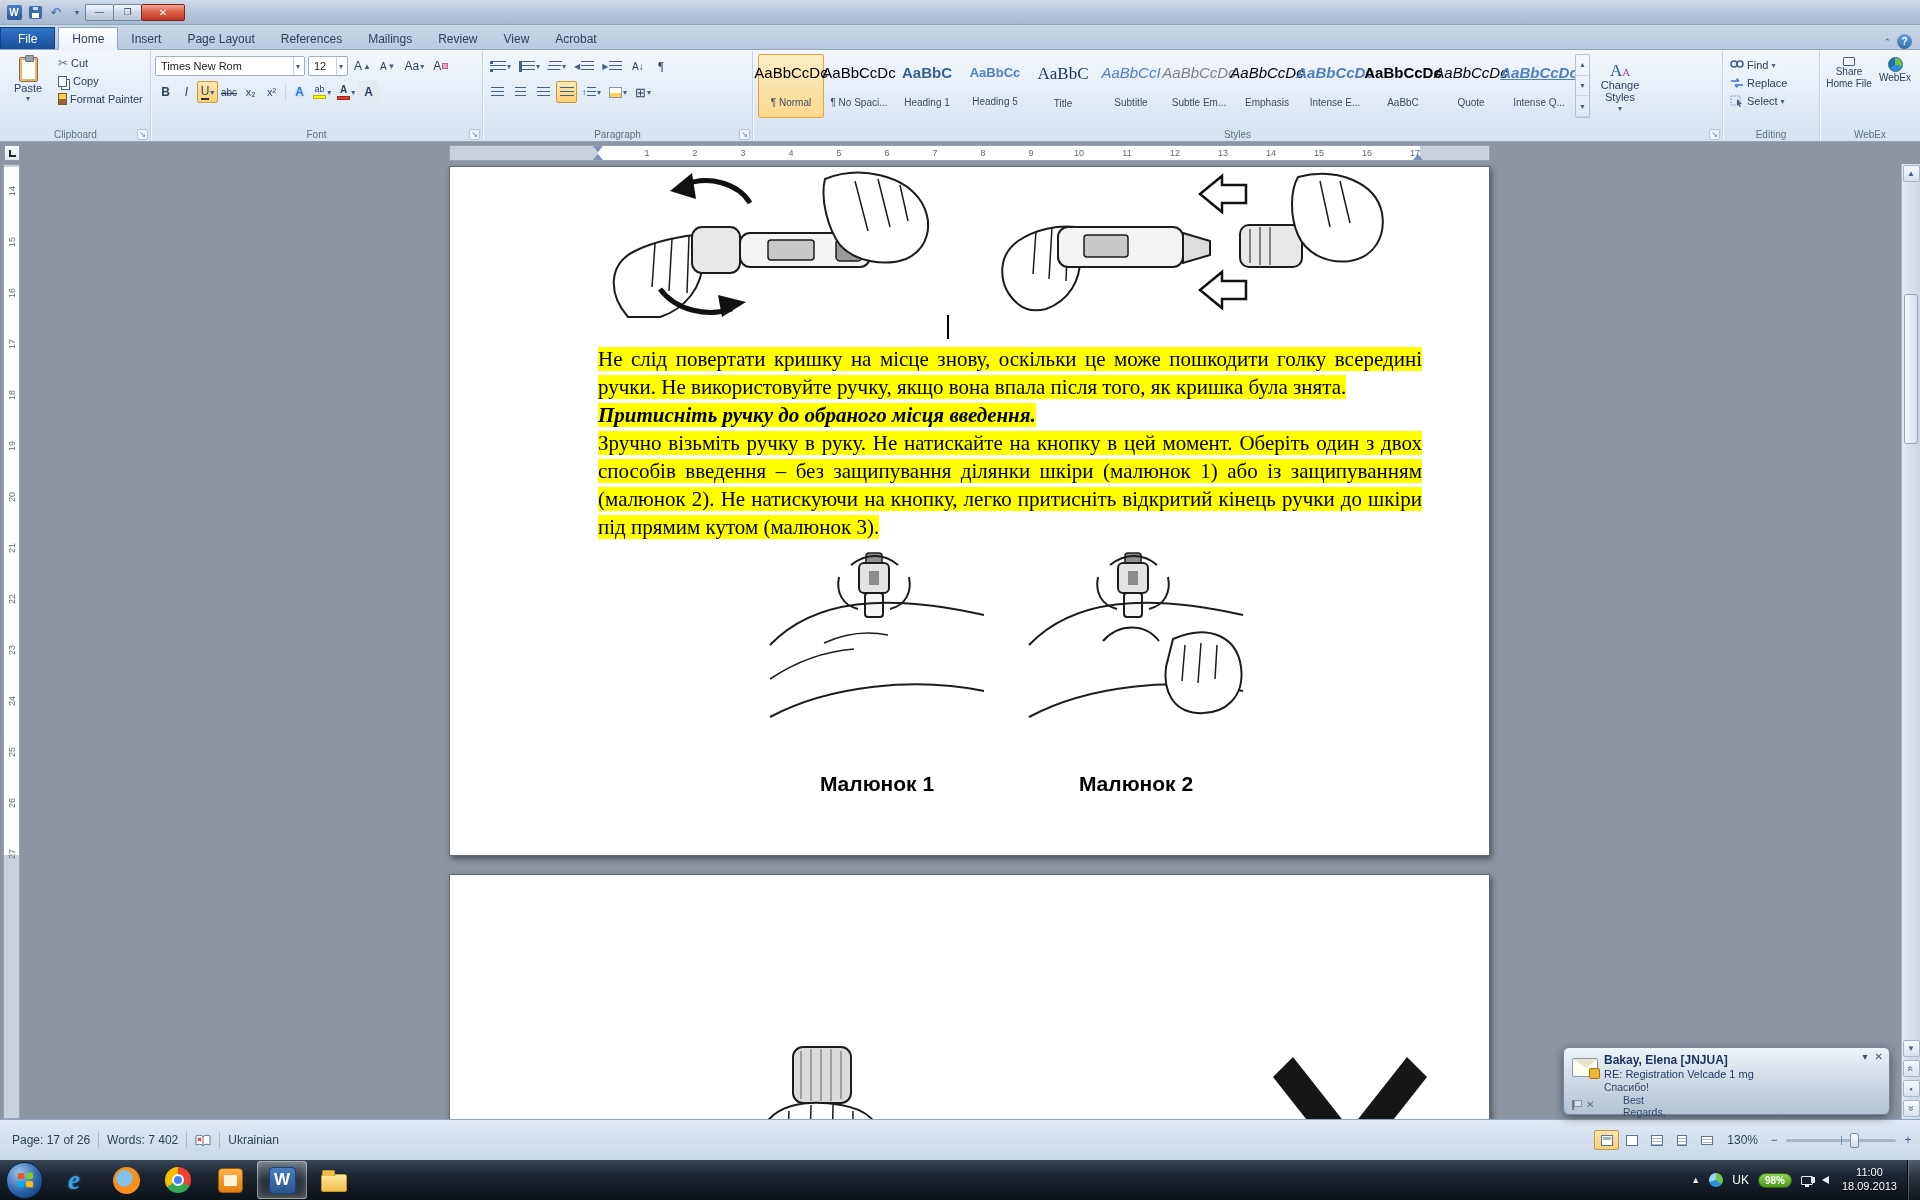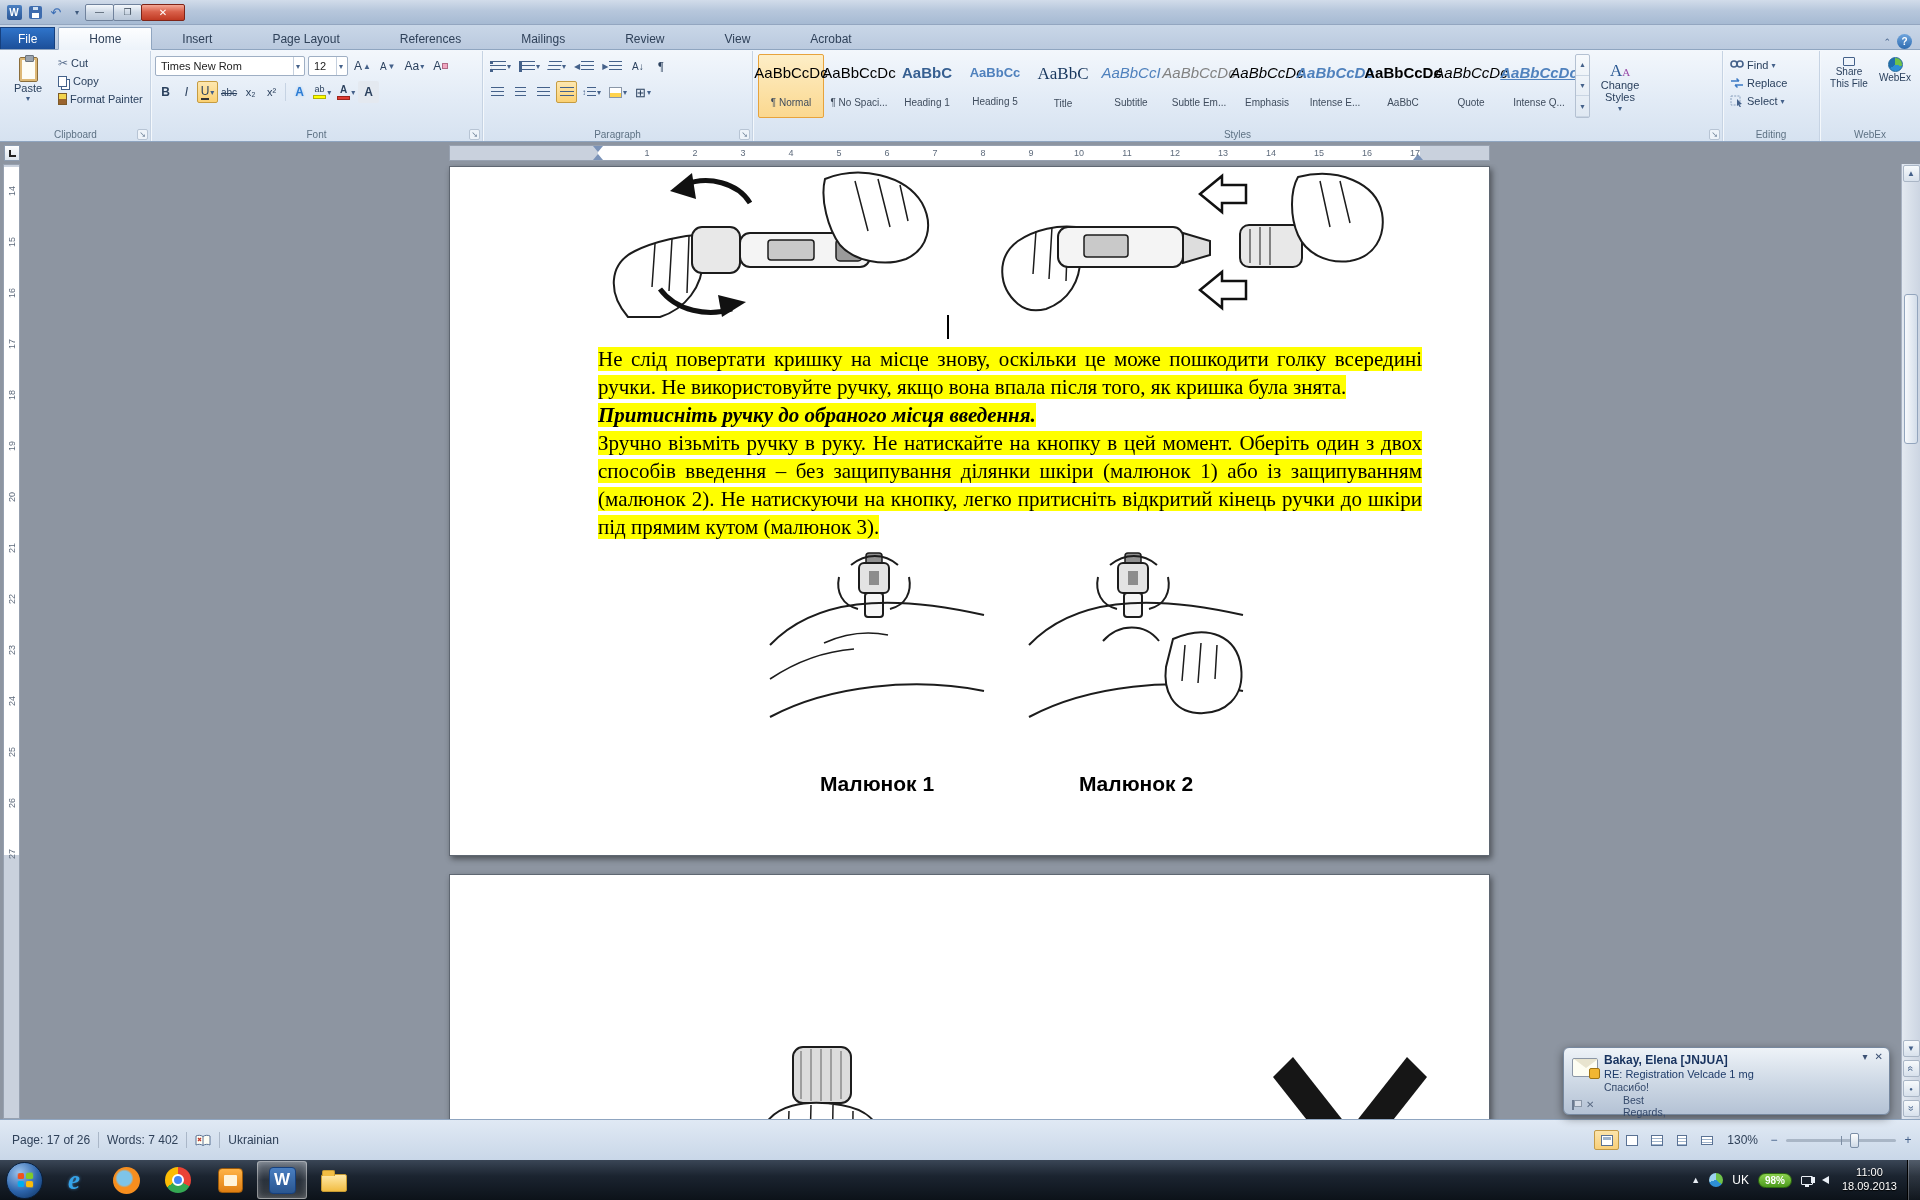--- a/index.html
+++ b/index.html
@@ -17,21 +17,21 @@
 .sv::after{content:"";position:absolute;left:4px;top:1px;width:5px;height:3px;background:#cfe0f2}
 .undo{color:#3a6db5;font-size:13px;line-height:1}
 .qcaret{font-size:8px;color:#3f5a7d}
 .title{flex:1;text-align:center;font-size:12px;color:#343c47;text-shadow:0 1px 0 rgba(255,255,255,.75);white-space:nowrap;overflow:hidden}
 .winbtns{display:flex;padding-right:4px}
 .wbtn{width:29px;height:17px;margin-left:-1px;border:1px solid #70829c;background:linear-gradient(#f4f8fc,#cdd8e5 50%,#b9c7d8);display:flex;align-items:center;justify-content:center;font-size:9px;color:#32404f;border-radius:2px}
 .wbtn.close{width:44px;background:linear-gradient(#f4a896,#d9604a 45%,#c03a23);color:#fff;border-color:#7e2417;font-size:10px}
 
 
 .tabrow{height:25px;background:linear-gradient(#c9d7e8,#bac9de);display:flex;align-items:flex-end;border-bottom:1px solid #8fa5c0;flex:0 0 auto}
-.tab{padding:4px 30px 3px;font-size:12px;color:#2f4159;white-space:nowrap}
+.tab{padding:4px 13px 3px;font-size:12px;color:#2f4159;white-space:nowrap}
 .tab.file{background:linear-gradient(#2f74ca,#1c4f99);color:#fff;padding:4px 17px 3px;margin-right:3px;border:1px solid #16407e;border-bottom:none}
 .tab.active{background:linear-gradient(#fdfeff,#edf3fa);border:1px solid #8fa5c0;border-bottom:1px solid #edf3fa;border-radius:2px 2px 0 0;margin-bottom:-1px}
 .tabrow-right{margin-left:auto;display:flex;align-items:center;gap:6px;padding-right:8px}
 .minrb{font-size:9px;color:#44618a}
 .helpq{width:15px;height:15px;border-radius:50%;background:linear-gradient(#6ea4dd,#2f6cb0);color:#fff;font-size:10px;font-weight:bold;display:flex;align-items:center;justify-content:center}
 
 
 .ribbon{height:92px;background:linear-gradient(#f3f7fc,#e2ebf6 55%,#d6e2f0);border-bottom:1px solid #8fa5c0;display:flex;padding:1px 0 0 1px;flex:0 0 auto}
 .group{position:relative;border-right:1px solid #c6d3e3;box-shadow:1px 0 0 #f4f8fc;padding:3px 4px 15px;display:flex;align-items:flex-start}
 .glabel{position:absolute;bottom:1px;left:0;right:0;text-align:center;font-size:10px;color:#5e7284}
@@ -446,21 +446,21 @@
           <span>Select</span>
             <span class="mini">▾</span>
         </div>
       </div>
       <div class="glabel">Editing</div>
     </div>
 
     <div class="group" style="width:100px;border-right:none">
       <div class="bigbtn" style="width:50px">
         <span class="wticon" style="border-color:#44618a"></span>
-        <span style="font-size:10px;line-height:1.15;text-align:center">Share This File</span>
+        <span style="font-size:10px;line-height:1.15;text-align:center">Share Home File</span>
       </div>
       <div class="bigbtn" style="width:42px">
         <span class="ballic"></span>
         <span style="font-size:10px">WebEx</span>
       </div>
       <div class="glabel">WebEx</div>
     </div>
   </div>
 
   <div class="rulerrow">

